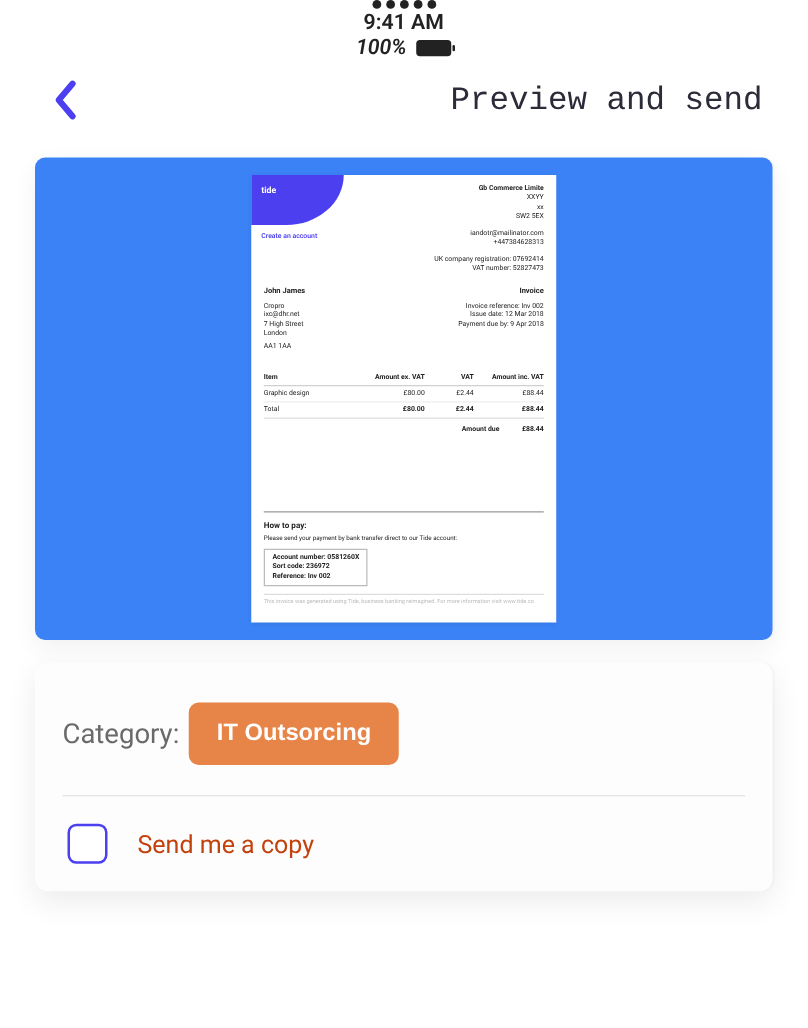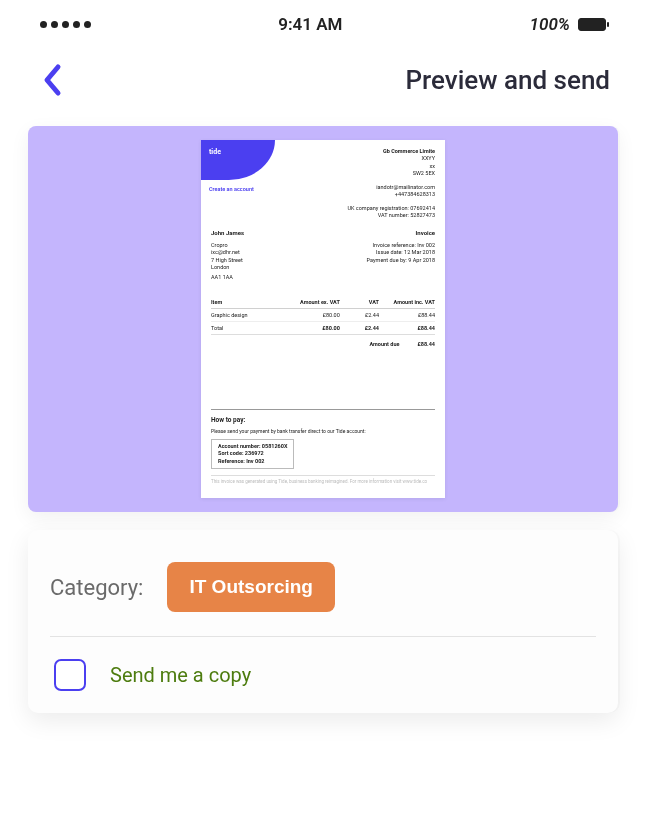--- a/index.html
+++ b/index.html
@@ -14,47 +14,48 @@
   }
   .status-bar {
     height: 48px;
     display: flex;
     align-items: center;
     justify-content: space-between;
     padding: 0 40px;
     font-size: 17px;
     font-weight: 600;
     color: #222;
+    flex-direction: column;
   }
   .status-left { display:flex; align-items:center; gap:4px; }
   .dot { width:7px; height:7px; border-radius:50%; background:#222; }
   .status-right { display:flex; align-items:center; gap:8px;font-style:italic; }
   .battery {
     width: 28px; height: 13px; border:1.5px solid #222; border-radius:3px;
     position:relative; background:#222;
   }
   .battery::after {
     content:""; position:absolute; right:-4px; top:3px; width:2.5px; height:5px;
     background:#222; border-radius:1px;
   }
   .header {
     display:flex; align-items:center; justify-content:space-between;
     padding: 12px 36px 26px 36px;
   }
   .back-arrow { width:32px; height:40px; display:flex; align-items:center; justify-content:center; cursor:pointer; }
   .title {
-    font-size: 26px; font-weight:500; color:#2b2b3a;
+    font-size: 26px; font-weight:500; color:#2b2b3a;font-family:Liberation Mono, monospace;
   }
   .send-btn {
     background:#4b3ff0; color:#fff; border:none; border-radius:26px;
     font-size:20px; font-weight:500; padding:14px 34px; cursor:pointer;
   }
   .preview-card {
     margin: 0 28px;
-    background:#c4b5fd;
+    background:#3b82f6;
     border-radius:8px;
     padding: 14px 62px 14px 62px;
     box-shadow: 0 6px 20px rgba(0,0,0,0.06), 2px 0 0 rgba(0,0,0,0.02);
     display:flex; justify-content:center;
   }
   .invoice-sheet {
     width: 244px;
     height: 358px;
     background:#fff;
     box-shadow: 0 1px 4px rgba(0,0,0,0.08);
@@ -92,32 +93,32 @@
   .inv-htp .box { border:0.5px solid #bbb; display:inline-block; padding:3px 6px; line-height:1.35; }
   .inv-htp .foot { color:#bbb; font-size:4.5px; margin-top:6px; border-top:0.5px solid #ddd; padding-top:3px; }
 
   .form-card {
     margin: 18px 28px 0 28px;
     background:#fdfdfd;
     border-radius:10px;
     padding: 24px 22px 8px 22px;
     box-shadow: 0 8px 24px rgba(0,0,0,0.08), 2px 0 0 rgba(0,0,0,0.02);
   }
-  .category-row { display:flex; align-items:center; gap:24px; padding: 8px 0 24px 0; border-bottom:1px solid #e3e3e3;}
+  .category-row { display:flex; align-items:center; gap:8px; padding: 8px 0 24px 0; border-bottom:1px solid #e3e3e3;}
   .category-label { font-size:22px; color:#6a6a6a; }
   .chip {
     background:#e78447; color:#fff; border:none; border-radius:8px;
     font-size:19px; padding:14px 22px; cursor:pointer;font-weight:bold;
   }
   .sendto-row { padding: 24px 0 24px 0; font-size:19px; color:#6a6a6a; border-bottom:1px solid #e3e3e3;}
   .copy-row { display:flex; align-items:center; gap:24px; padding: 22px 0 14px 4px; }
   .checkbox {
     width:32px; height:32px; border:2.5px solid #4b3ff0; border-radius:7px; cursor:pointer; background:#fff;
   }
-  .copy-label { font-size:20px; color:#4d7c0f; }
+  .copy-label { font-size:20px; color:#c2410c; }
 </style>
 </head>
 <body>
 
 <div class="status-bar">
   <div class="status-left">
     <span class="dot"></span>
       <span class="dot"></span>
       <span class="dot"></span>
       <span class="dot"></span>

